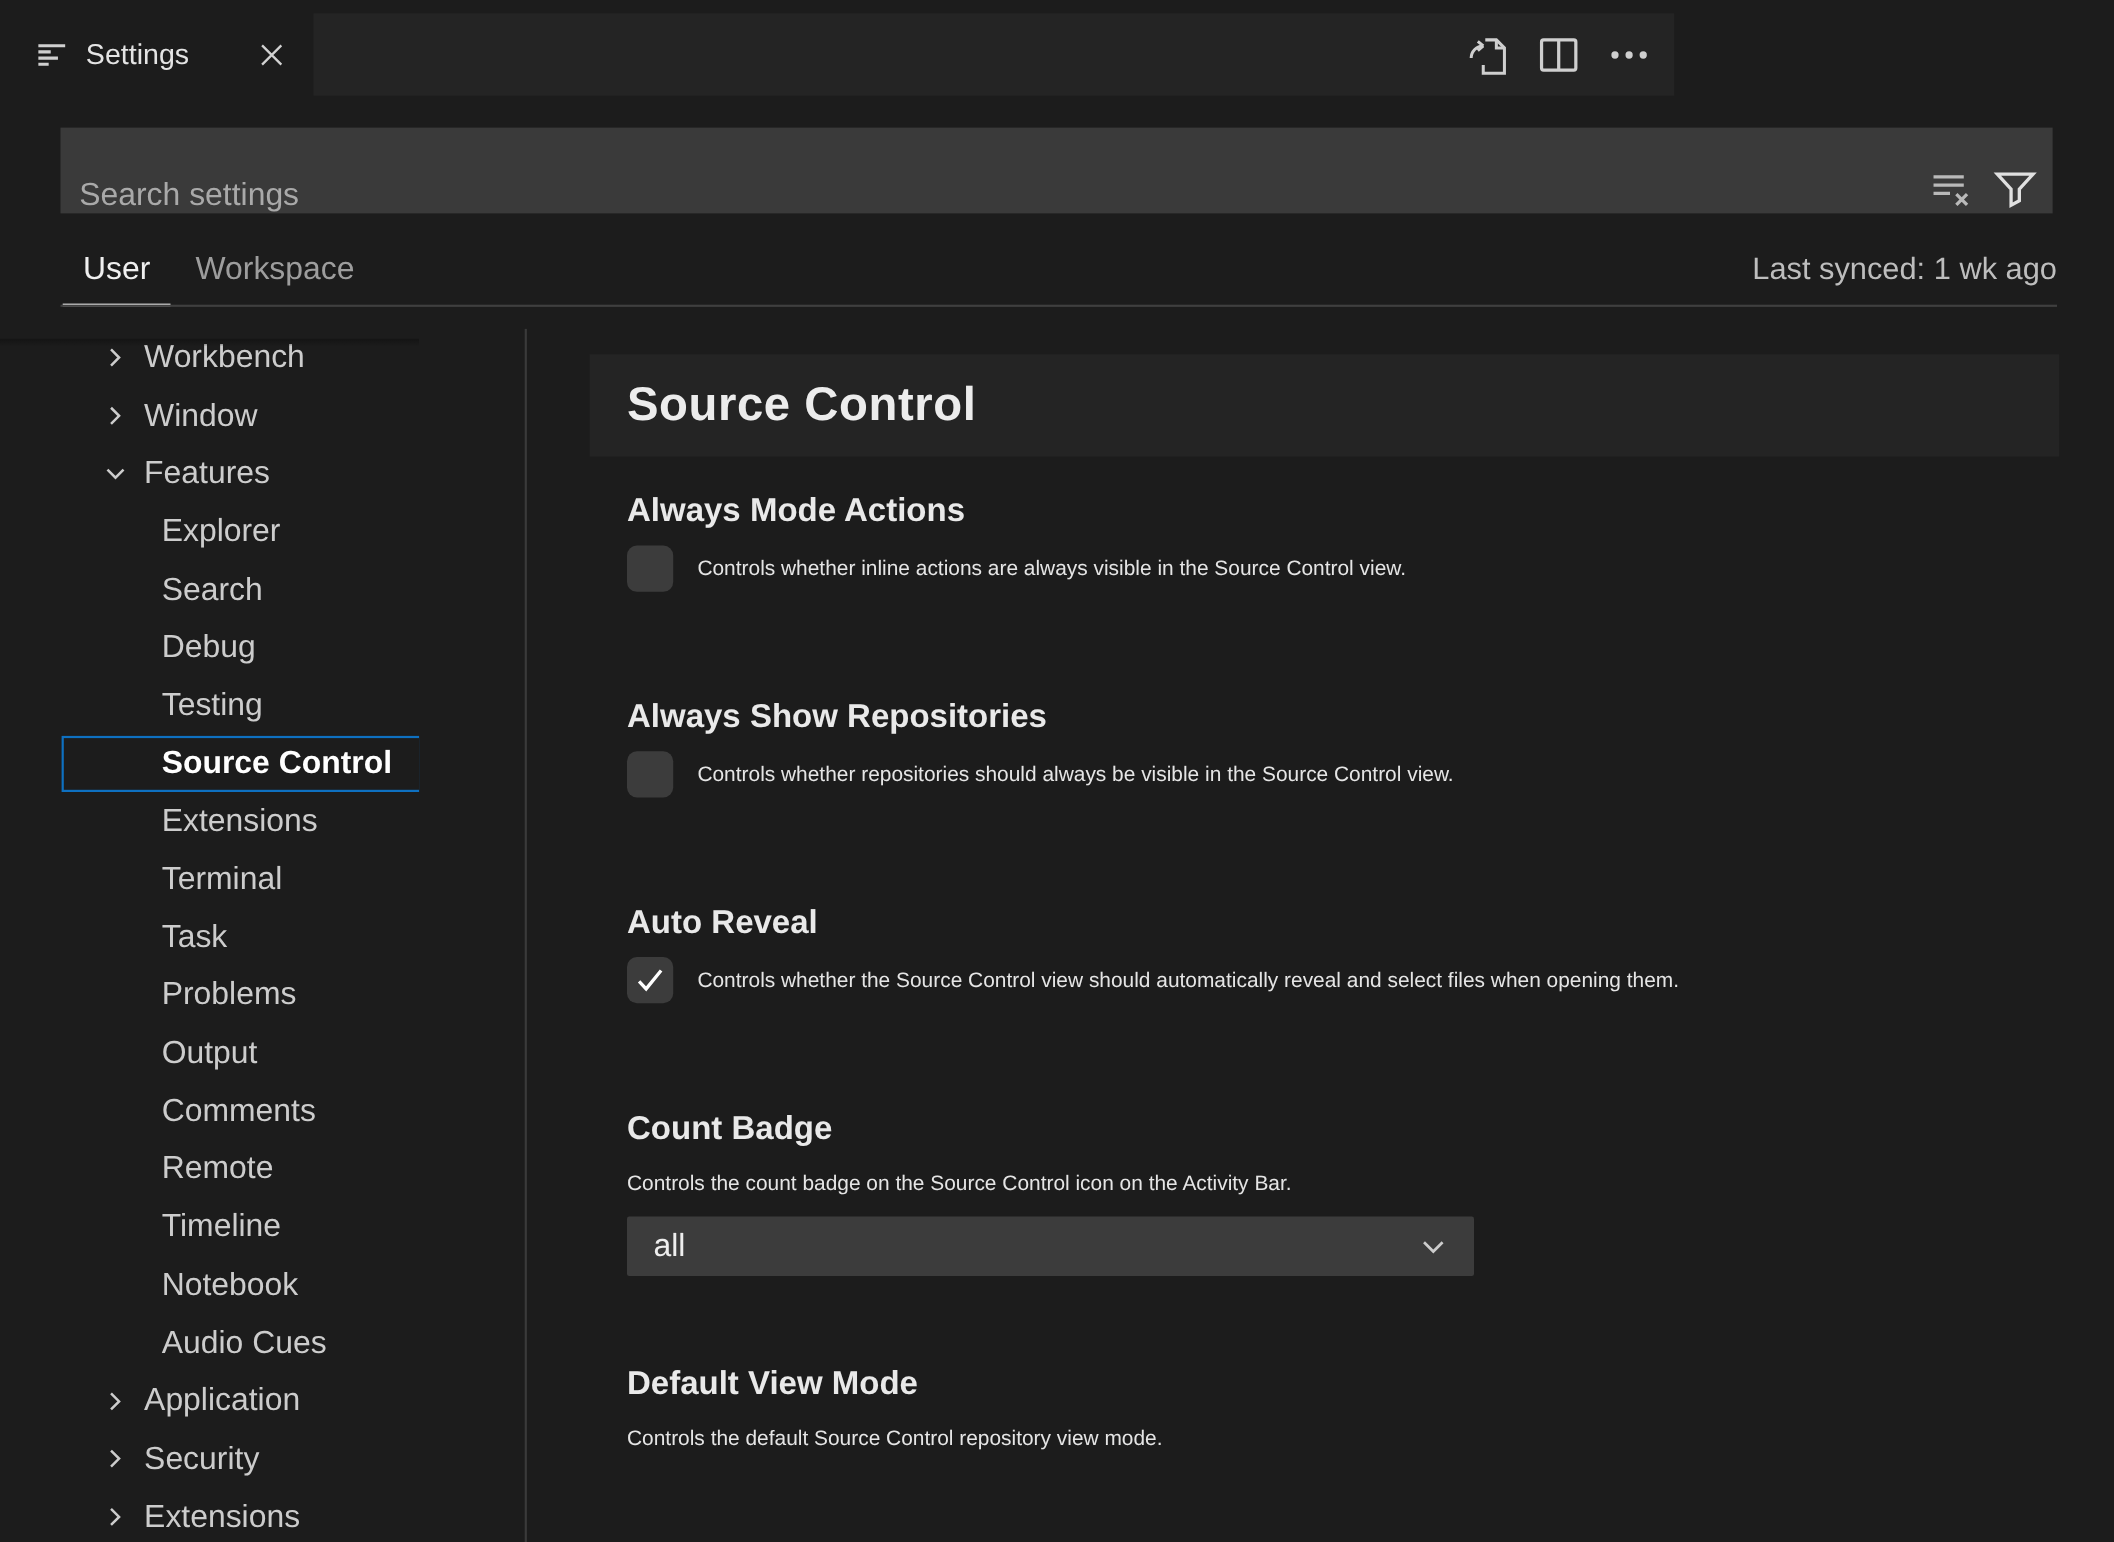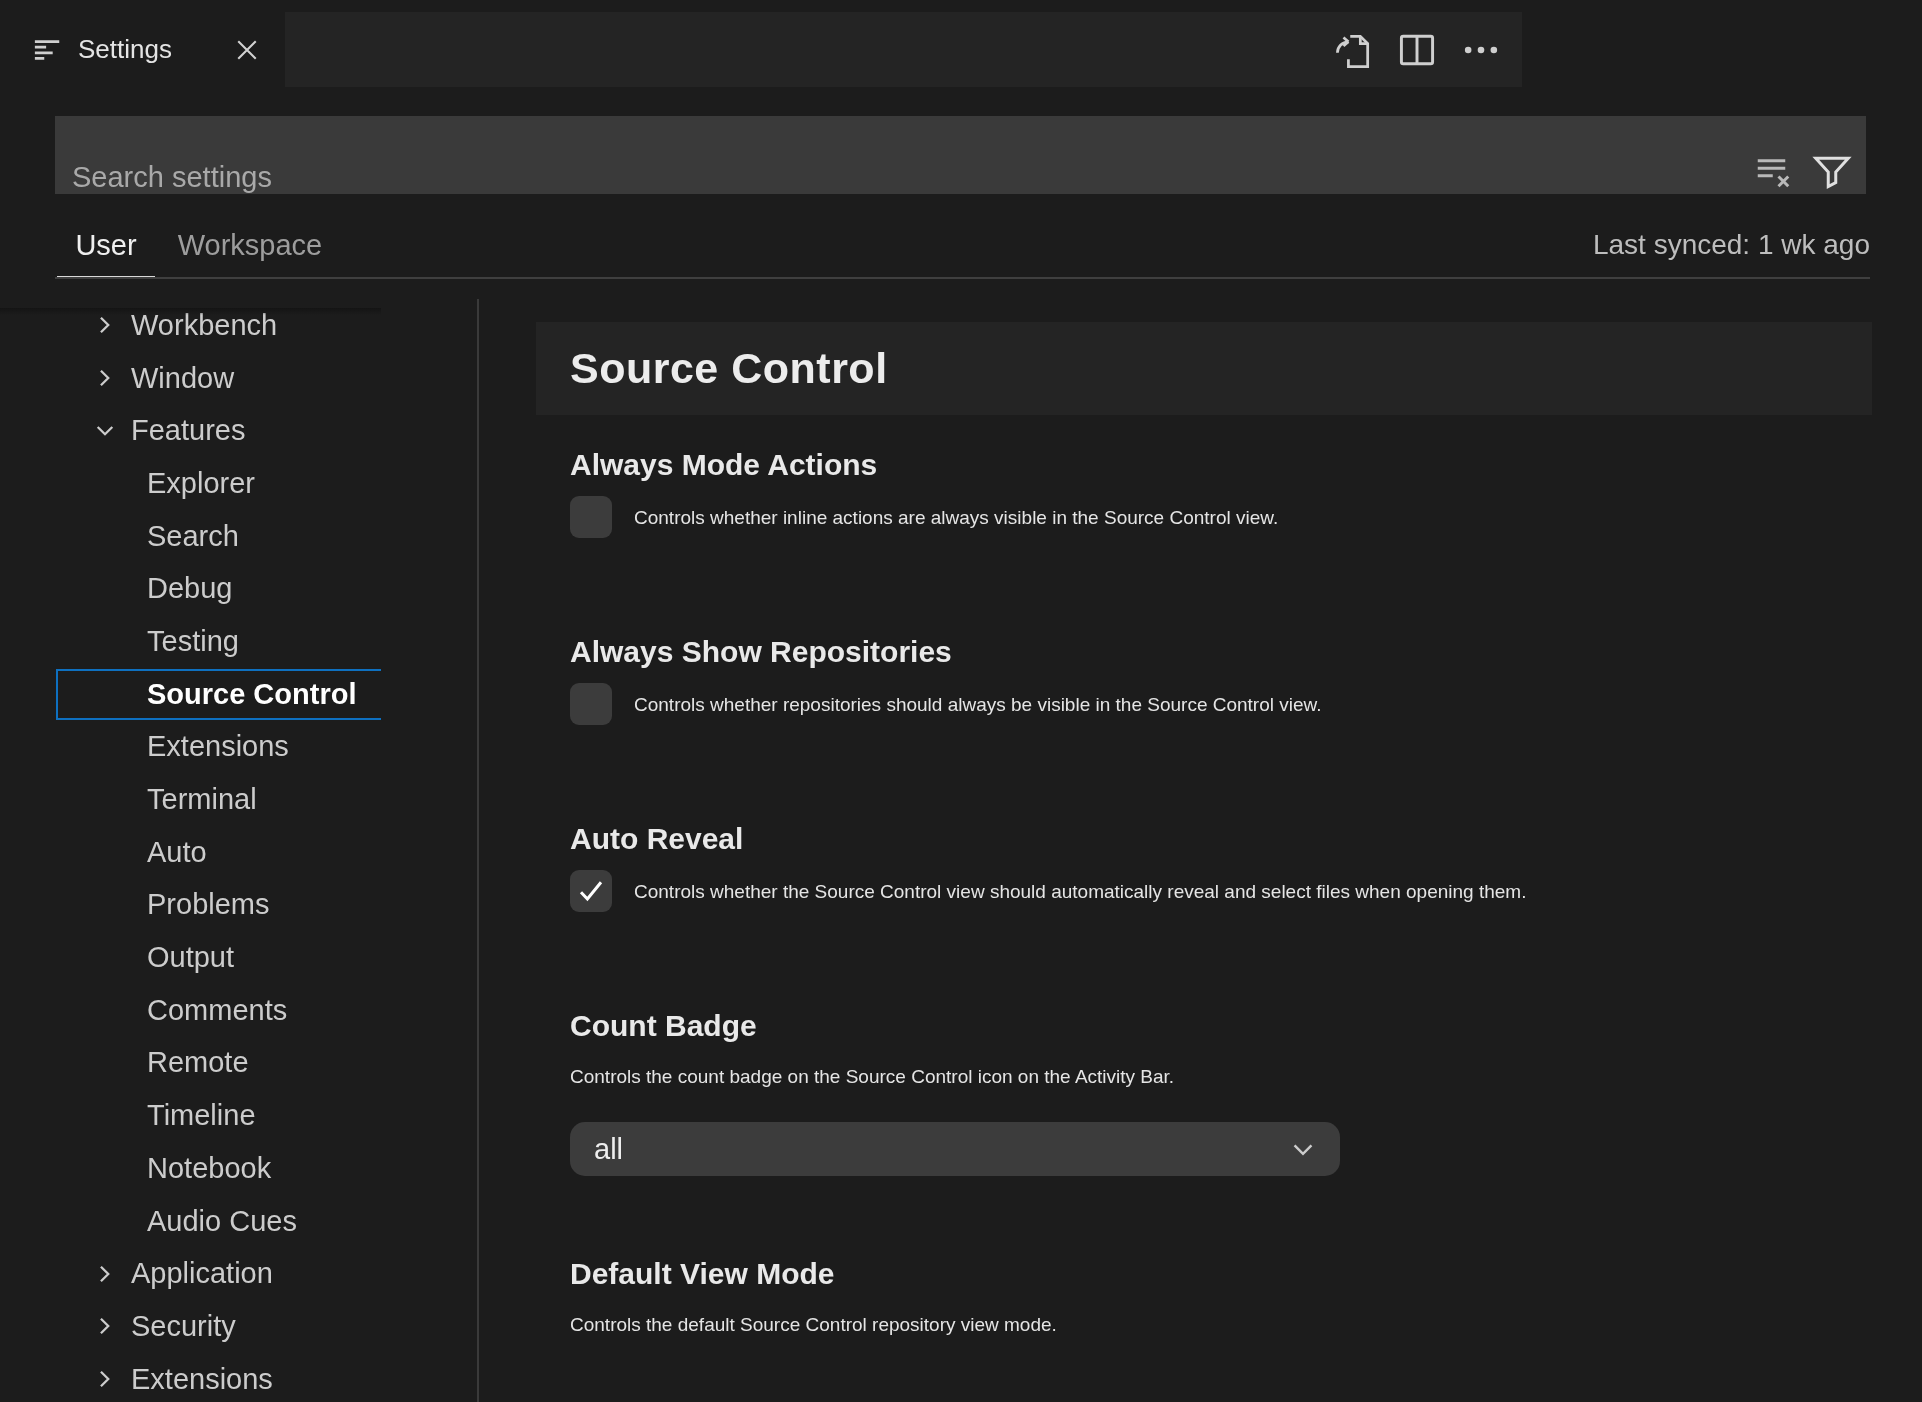--- a/index.html
+++ b/index.html
@@ -78,22 +78,22 @@
   .setting.tight-bottom { margin-bottom: 81px; }
   .setting-title { font-size: 30px; font-weight: 700; color: #e9e9e9; line-height: 34px; }
   .control-row { display: flex; align-items: flex-start; margin-top: 14px; }
   .checkbox {
     flex: 0 0 auto; width: 42px; height: 42px; border-radius: 9px; background: #3c3c3c;
     margin-right: 22px; cursor: pointer; display: flex; align-items: center; justify-content: center;
   }
   .setting-desc { font-size: 19px; color: #e5e5e5; line-height: 43px; max-width: 1190px; }
   .setting-desc.full { margin-top: 12px; max-width: 1302px; }
   .select-box {
-    position: relative; margin-top: 24px; width: 770px; height: 54px;
-    background: #3c3c3c; border-radius: 15px; display: flex; align-items: center; cursor: pointer;
+    position: relative; margin-top: 8px; width: 770px; height: 54px;
+    background: #3c3c3c; border-radius: 2px; display: flex; align-items: center; cursor: pointer;
   }
   .select-value { font-size: 29px; color: #eeeeee; padding-left: 24px; }
   .select-chevron { position: absolute; right: 22px; top: 13px; }
 </style>
 </head>
 <body>
 
 <div class="tabbar">
   <div class="tab">
     <span class="tab-icon">
@@ -198,21 +198,21 @@
     <div class="toc-row lvl1 selected">
       <span>Source Control</span>
     </div>
     <div class="toc-row lvl1">
       <span>Extensions</span>
     </div>
     <div class="toc-row lvl1">
       <span>Terminal</span>
     </div>
     <div class="toc-row lvl1">
-      <span>Auto</span>
+      <span>Task</span>
     </div>
     <div class="toc-row lvl1">
       <span>Problems</span>
     </div>
     <div class="toc-row lvl1">
       <span>Output</span>
     </div>
     <div class="toc-row lvl1">
       <span>Comments</span>
     </div>

